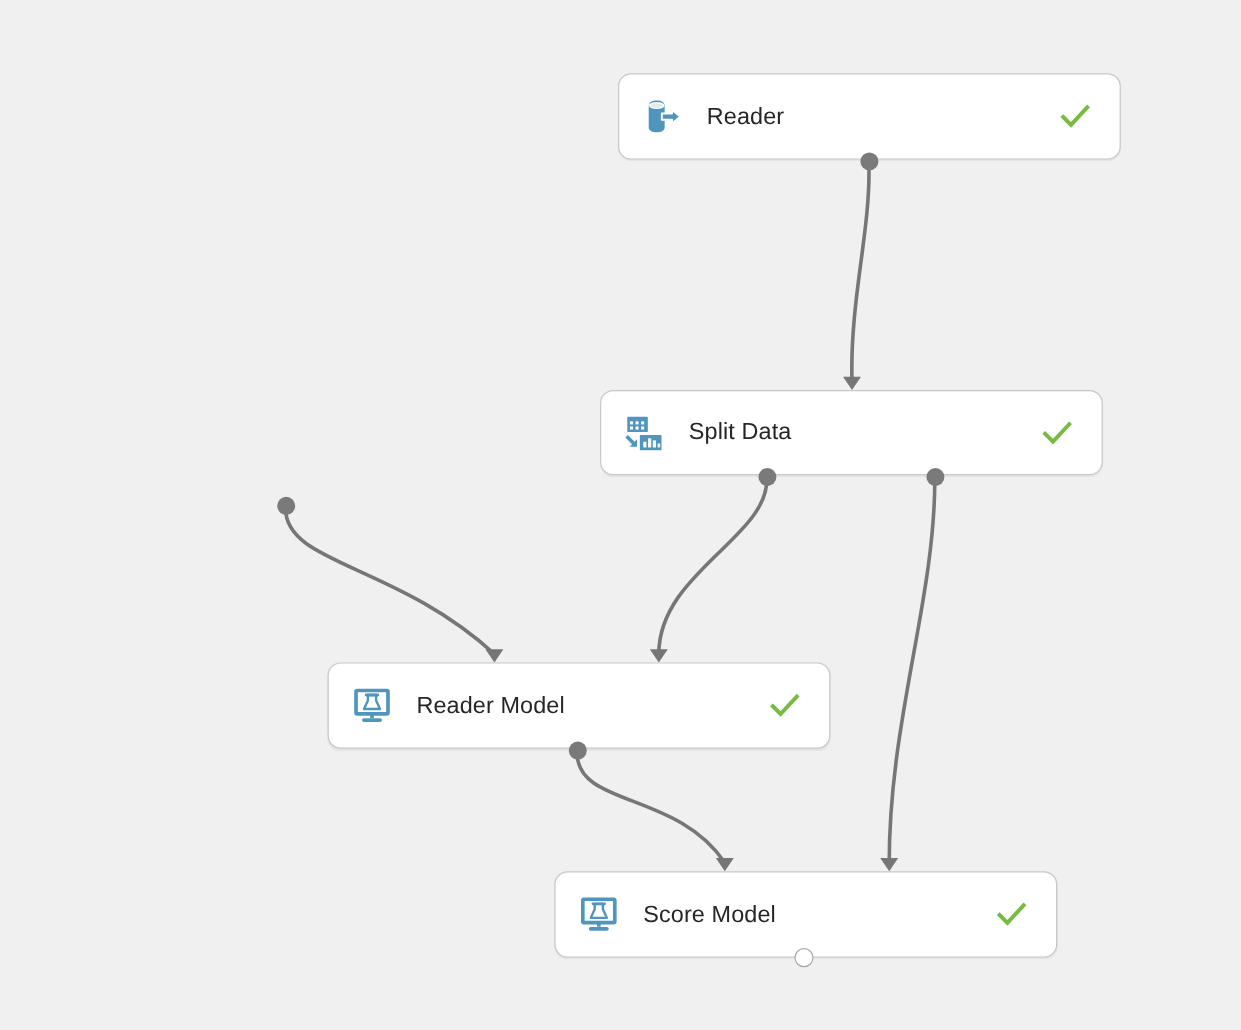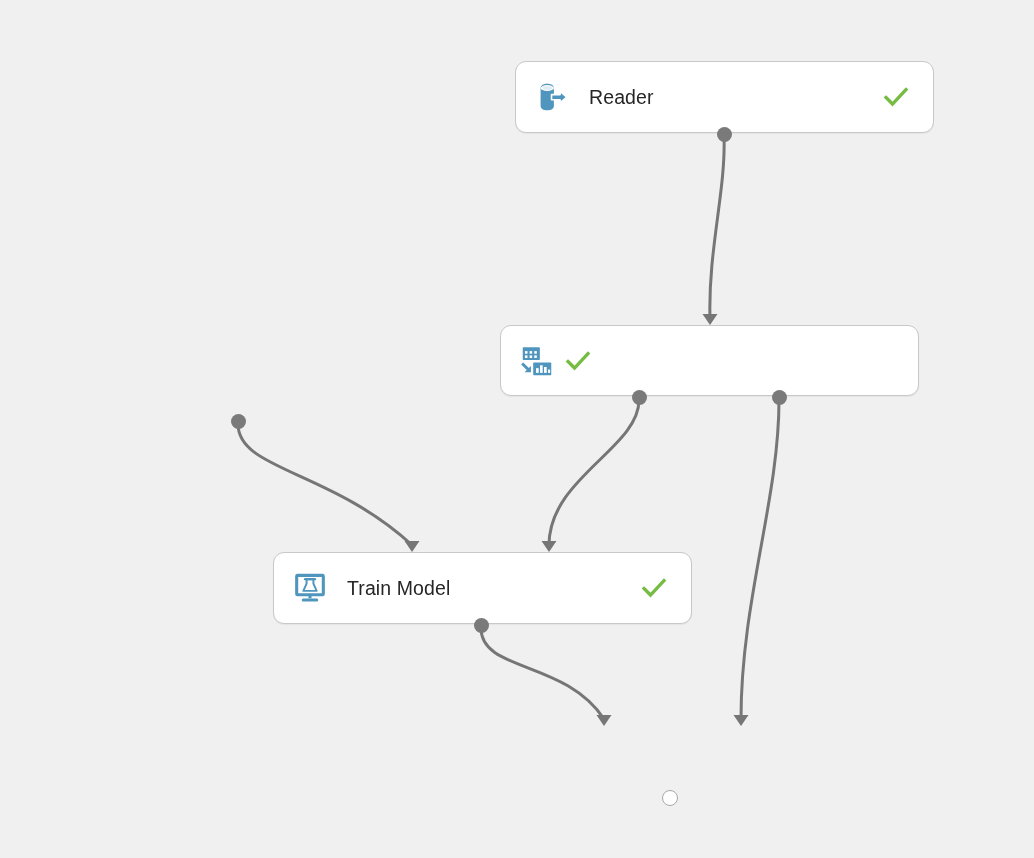--- a/index.html
+++ b/index.html
@@ -143,20 +143,21 @@
           <rect x="16" y="21.5" width="19" height="13.5" rx="0.8"></rect>
           <g fill="#ffffff">
             <rect x="19" y="27.5" width="2.8" height="5"></rect>
             <rect x="23.2" y="24.5" width="2.8" height="8"></rect>
             <rect x="27.4" y="26.3" width="2.8" height="6.2"></rect>
             <rect x="31.6" y="29" width="2.2" height="3.5"></rect>
           </g>
         </g>
       </svg>
     </span>
+    <span class="node-label" style="color: rgb(38, 38, 38);">Split Data</span>
     <span class="node-status">
       <svg viewBox="0 0 30 30" width="30" height="30" xmlns="http://www.w3.org/2000/svg">
         <path d="M5 15.5 L11.5 22 L25 7.5" fill="none" stroke="#76bc43" stroke-width="3.3" stroke-linecap="square" stroke-linejoin="miter"></path>
       </svg>
     </span>
   </div>
 
 
   <div class="node" id="node-train-model" style="left: 273px; top: 552px; width: 419px; height: 72px; background: rgb(255, 255, 255); border-color: rgb(200, 200, 200);">
     <span class="node-icon">
@@ -165,28 +166,49 @@
           <rect x="5.2" y="6" width="29.6" height="21.6" rx="1" stroke-width="3.4"></rect>
           <path d="M20 27.6 L20 31.5" stroke-width="3.4"></path>
           <path d="M12.5 33.4 L27.5 33.4" stroke-width="3.4" stroke-linecap="round"></path>
         </g>
         <g fill="none" stroke="#4f95bd" stroke-width="2.2" stroke-linejoin="round">
           <path d="M16.2 10.2 L23.8 10.2 L23.8 15.2 L27.4 23.2 L12.6 23.2 L16.2 15.2 Z"></path>
           <path d="M14.6 10.2 L25.4 10.2" stroke-width="2.6" stroke-linecap="round"></path>
         </g>
       </svg>
     </span>
-    <span class="node-label" style="color: rgb(38, 38, 38);">Train Model</span>
-    <span class="node-status">
-      <svg viewBox="0 0 30 30" width="30" height="30" xmlns="http://www.w3.org/2000/svg">
-        <path d="M5 15.5 L11.5 22 L25 7.5" fill="none" stroke="#76bc43" stroke-width="3.3" stroke-linecap="square" stroke-linejoin="miter"></path>
-      </svg>
-    </span>
-  </div>
-
+    <span class="node-label" style="color: rgb(38, 38, 38);">Reader Model</span>
+    <span class="node-status">
+      <svg viewBox="0 0 30 30" width="30" height="30" xmlns="http://www.w3.org/2000/svg">
+        <path d="M5 15.5 L11.5 22 L25 7.5" fill="none" stroke="#76bc43" stroke-width="3.3" stroke-linecap="square" stroke-linejoin="miter"></path>
+      </svg>
+    </span>
+  </div>
+
+  <div class="node" id="node-score-model" style="left: 462px; top: 726px; width: 419px; height: 72px; background: rgb(255, 255, 255); border-color: rgb(200, 200, 200);">
+    <span class="node-icon">
+      <svg viewBox="0 0 40 40" width="36" height="36" xmlns="http://www.w3.org/2000/svg">
+        <g fill="none" stroke="#4f95bd">
+          <rect x="5.2" y="6" width="29.6" height="21.6" rx="1" stroke-width="3.4"></rect>
+          <path d="M20 27.6 L20 31.5" stroke-width="3.4"></path>
+          <path d="M12.5 33.4 L27.5 33.4" stroke-width="3.4" stroke-linecap="round"></path>
+        </g>
+        <g fill="none" stroke="#4f95bd" stroke-width="2.2" stroke-linejoin="round">
+          <path d="M16.2 10.2 L23.8 10.2 L23.8 15.2 L27.4 23.2 L12.6 23.2 L16.2 15.2 Z"></path>
+          <path d="M14.6 10.2 L25.4 10.2" stroke-width="2.6" stroke-linecap="round"></path>
+        </g>
+      </svg>
+    </span>
+    <span class="node-label" style="color: rgb(38, 38, 38);">Score Model</span>
+    <span class="node-status">
+      <svg viewBox="0 0 30 30" width="30" height="30" xmlns="http://www.w3.org/2000/svg">
+        <path d="M5 15.5 L11.5 22 L25 7.5" fill="none" stroke="#76bc43" stroke-width="3.3" stroke-linecap="square" stroke-linejoin="miter"></path>
+      </svg>
+    </span>
+  </div>
 
   <div id="ports-layer">
       <div class="port port-out" style="left: 716.5px; top: 126.5px; background: rgb(122, 122, 122);"></div>
       <div class="port port-out" style="left: 631.5px; top: 389.5px; background: rgb(122, 122, 122);"></div>
       <div class="port port-out" style="left: 771.5px; top: 389.5px; background: rgb(122, 122, 122);"></div>
       <div class="port port-out" style="left: 230.5px; top: 413.5px; background: rgb(122, 122, 122);"></div>
       <div class="port port-out" style="left: 473.5px; top: 617.5px; background: rgb(122, 122, 122);"></div>
       <div class="port port-open" style="left: 662px; top: 790px; border-color: rgb(168, 168, 168);"></div>
     </div>
 

